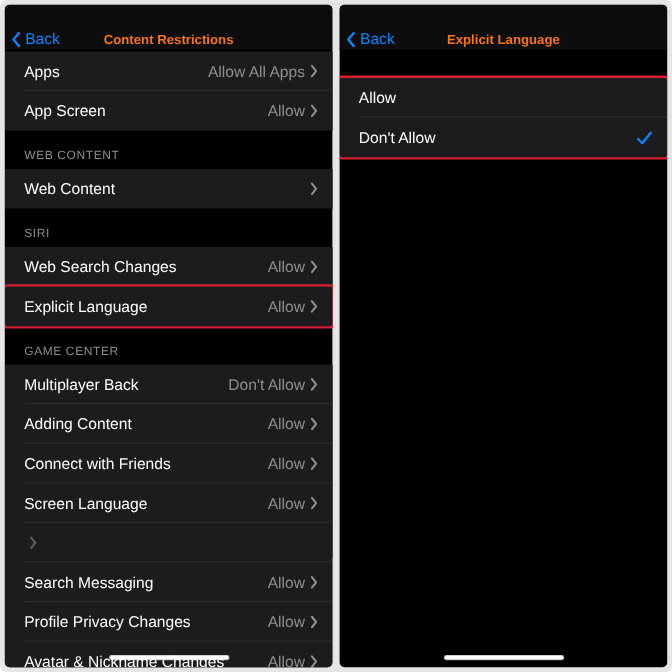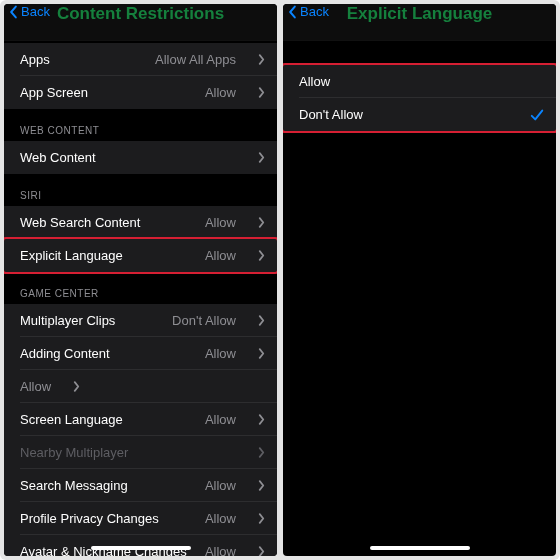--- a/index.html
+++ b/index.html
@@ -12,34 +12,34 @@
     --blue:#0a84ff;
     --dim:#5e5e63;
     --hl:#d61f33;
     --outer-bg:#e5e5e5;
   }
   html,body{margin:0;padding:0;font-family:-apple-system,"Helvetica Neue",Arial,sans-serif;}
   .stage{width:560px;height:560px;background:var(--outer-bg);display:flex;gap:6px;padding:4px 4px;box-sizing:border-box;border-radius:6px;}
   .phone{flex:1;background:var(--phone-bg);border-radius:4px;overflow:hidden;position:relative;display:flex;flex-direction:column;}
   
   
-  .nav{height:36px;display:flex;align-items:flex-start;position:relative;background:#0d0d0d;border-bottom:1px solid #111;}
+  .nav{height:36px;display:flex;align-items:flex-end;position:relative;background:#0d0d0d;border-bottom:1px solid #111;}
   .nav-back{display:flex;align-items:center;color:var(--blue);font-size:13px;padding-left:4px;font-weight:400;}
   .nav-back svg{width:11px;height:14px;margin-right:2px;}
-  .nav-title{position:absolute;left:0;right:0;text-align:center;font-size:17px;color:#15803d;font-weight:600;pointer-events:none;}
+  .nav-title{position:absolute;left:0;right:0;text-align:center;font-size:11px;color:#f97316;font-weight:600;pointer-events:none;}
   
   .content{flex:1;overflow:auto;padding-top:2px;}
   
   .sec-header{font-size:10px;letter-spacing:0.5px;color:var(--sec-text);text-transform:uppercase;padding:16px 16px 5px 16px;}
   
   .group{background:var(--row-bg);}
   .row{display:flex;align-items:center;height:33px;padding:0 12px 0 16px;position:relative;}
   .row:not(:last-child)::after{content:"";position:absolute;left:16px;right:0;bottom:0;height:1px;background:var(--row-border);}
   .row .label{flex:1;font-size:13px;color:var(--text);}
-  .row .value{font-size:13px;color:var(--sec-text);margin-right:22px;}
+  .row .value{font-size:13px;color:var(--sec-text);margin-right:4px;}
   .row .chev svg{width:7px;height:11px;display:block;}
   .row.dim .label{color:var(--dim);}
   .row.dim .value{color:var(--dim);}
   .check{color:var(--blue);}
   .check svg{width:14px;height:14px;display:block;}
   
   .hl{box-shadow:0 0 0 2px var(--hl);border-radius:2px;position:relative;z-index:2;}
   
   
   .home-ind{position:absolute;bottom:6px;left:50%;transform:translateX(-50%);width:100px;height:4px;border-radius:3px;background:#fff;}
@@ -92,21 +92,21 @@
               <svg viewBox="0 0 8 12">
                 <path fill="none" stroke="#8e8e93" stroke-width="2" stroke-linecap="round" stroke-linejoin="round" d="M2 1 L6 6 L2 11"></path>
               </svg>
             </span>
         </div>
       </div>
 
       <div class="sec-header">SIRI</div>
       <div class="group">
         <div class="row">
-          <span class="label">Web Search Content</span>
+          <span class="label">Web Search Changes</span>
           <span class="value">Allow</span>
           <span class="chev">
               <svg viewBox="0 0 8 12">
                 <path fill="none" stroke="#8e8e93" stroke-width="2" stroke-linecap="round" stroke-linejoin="round" d="M2 1 L6 6 L2 11"></path>
               </svg>
             </span>
         </div>
         <div class="row hl">
           <span class="label">Explicit Language</span>
           <span class="value">Allow</span>
@@ -114,56 +114,56 @@
               <svg viewBox="0 0 8 12">
                 <path fill="none" stroke="#8e8e93" stroke-width="2" stroke-linecap="round" stroke-linejoin="round" d="M2 1 L6 6 L2 11"></path>
               </svg>
             </span>
         </div>
       </div>
 
       <div class="sec-header">GAME CENTER</div>
       <div class="group">
         <div class="row">
-          <span class="label">Multiplayer Clips</span>
+          <span class="label">Multiplayer Back</span>
           <span class="value">Don't Allow</span>
           <span class="chev">
               <svg viewBox="0 0 8 12">
                 <path fill="none" stroke="#8e8e93" stroke-width="2" stroke-linecap="round" stroke-linejoin="round" d="M2 1 L6 6 L2 11"></path>
               </svg>
             </span>
         </div>
         <div class="row">
           <span class="label">Adding Content</span>
           <span class="value">Allow</span>
           <span class="chev">
               <svg viewBox="0 0 8 12">
                 <path fill="none" stroke="#8e8e93" stroke-width="2" stroke-linecap="round" stroke-linejoin="round" d="M2 1 L6 6 L2 11"></path>
               </svg>
             </span>
         </div>
         <div class="row">
+          <span class="label">Connect with Friends</span>
           <span class="value">Allow</span>
           <span class="chev">
               <svg viewBox="0 0 8 12">
                 <path fill="none" stroke="#8e8e93" stroke-width="2" stroke-linecap="round" stroke-linejoin="round" d="M2 1 L6 6 L2 11"></path>
               </svg>
             </span>
         </div>
         <div class="row">
           <span class="label">Screen Language</span>
           <span class="value">Allow</span>
           <span class="chev">
               <svg viewBox="0 0 8 12">
                 <path fill="none" stroke="#8e8e93" stroke-width="2" stroke-linecap="round" stroke-linejoin="round" d="M2 1 L6 6 L2 11"></path>
               </svg>
             </span>
         </div>
         <div class="row dim">
-          <span class="label">Nearby Multiplayer</span>
           <span class="value"></span>
           <span class="chev">
               <svg viewBox="0 0 8 12">
                 <path fill="none" stroke="#5e5e63" stroke-width="2" stroke-linecap="round" stroke-linejoin="round" d="M2 1 L6 6 L2 11"></path>
               </svg>
             </span>
         </div>
         <div class="row">
           <span class="label">Search Messaging</span>
           <span class="value">Allow</span>

